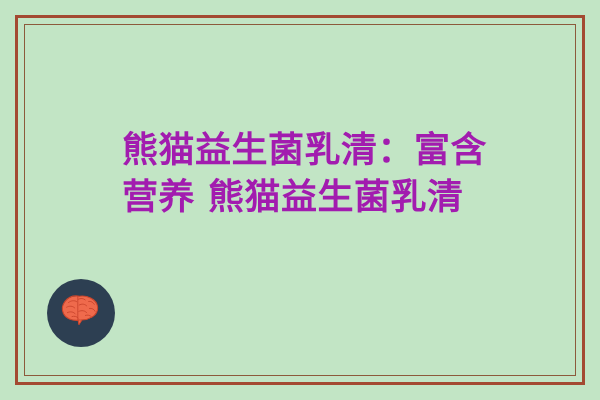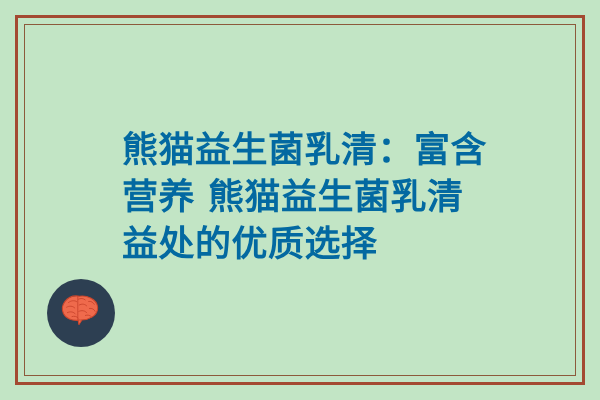--- a/index.html
+++ b/index.html
@@ -50,21 +50,21 @@
   
   .headline {
     position: absolute;
     left: 122px;
     top: 126px;
     width: 380px;
   }
 
   .headline-line {
     display: block;
-    color: #0369a1;
+    color: #a21caf;
     font-size: 36px;
     line-height: 47px;
     font-weight: bold;
     letter-spacing: 0.5px;
     white-space: pre;
     font-family: "DejaVu Sans", "Liberation Sans", sans-serif;
   }
 
   
   .badge {
@@ -88,21 +88,20 @@
 <body>
 
 <div class="poster">
 
   <div class="frame-outer"></div>
   <div class="frame-inner"></div>
 
   <div class="headline">
     <span class="headline-line">熊猫益生菌乳清：富含</span>
     <span class="headline-line">营养 熊猫益生菌乳清</span>
-    <span class="headline-line">益处的优质选择</span>
   </div>
 
   <div class="badge">
     <span>
       <svg width="44" height="40" viewBox="0 0 44 40" aria-hidden="true">
         <g>
           <path d="M20.5 3.2
                    C14.5 2.2 9.0 4.4 6.0 8.4
                    C3.2 12.1 2.6 16.6 4.4 20.4
                    C5.6 23.0 7.8 24.9 10.4 26.0

